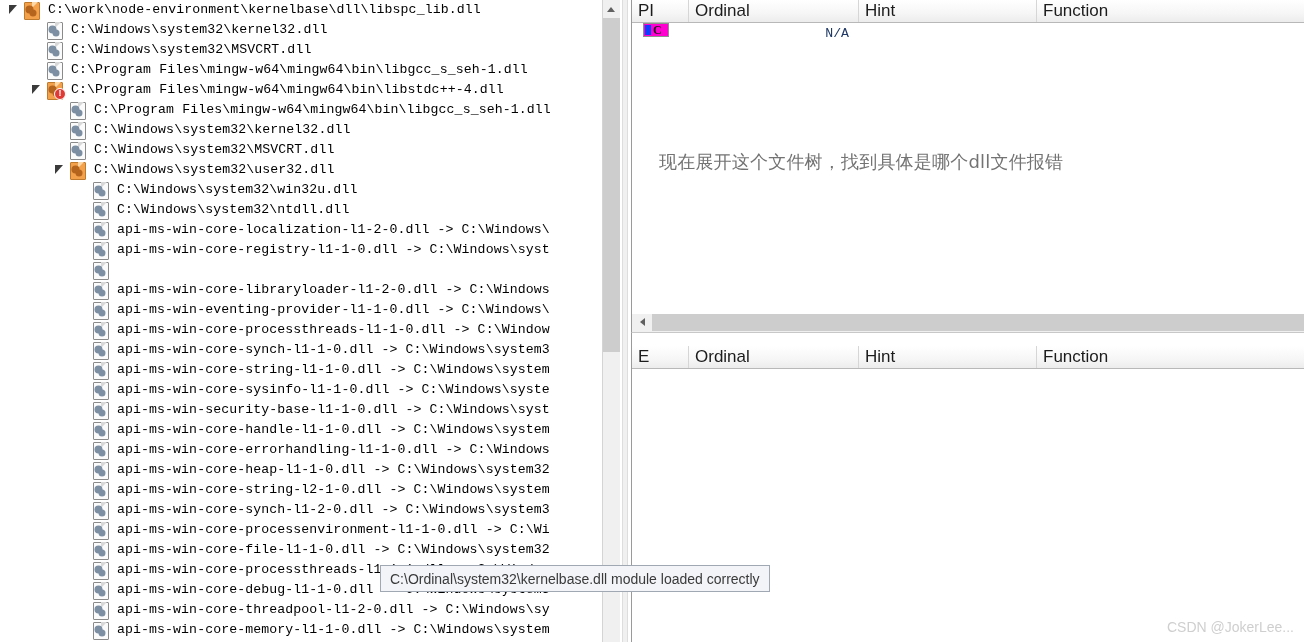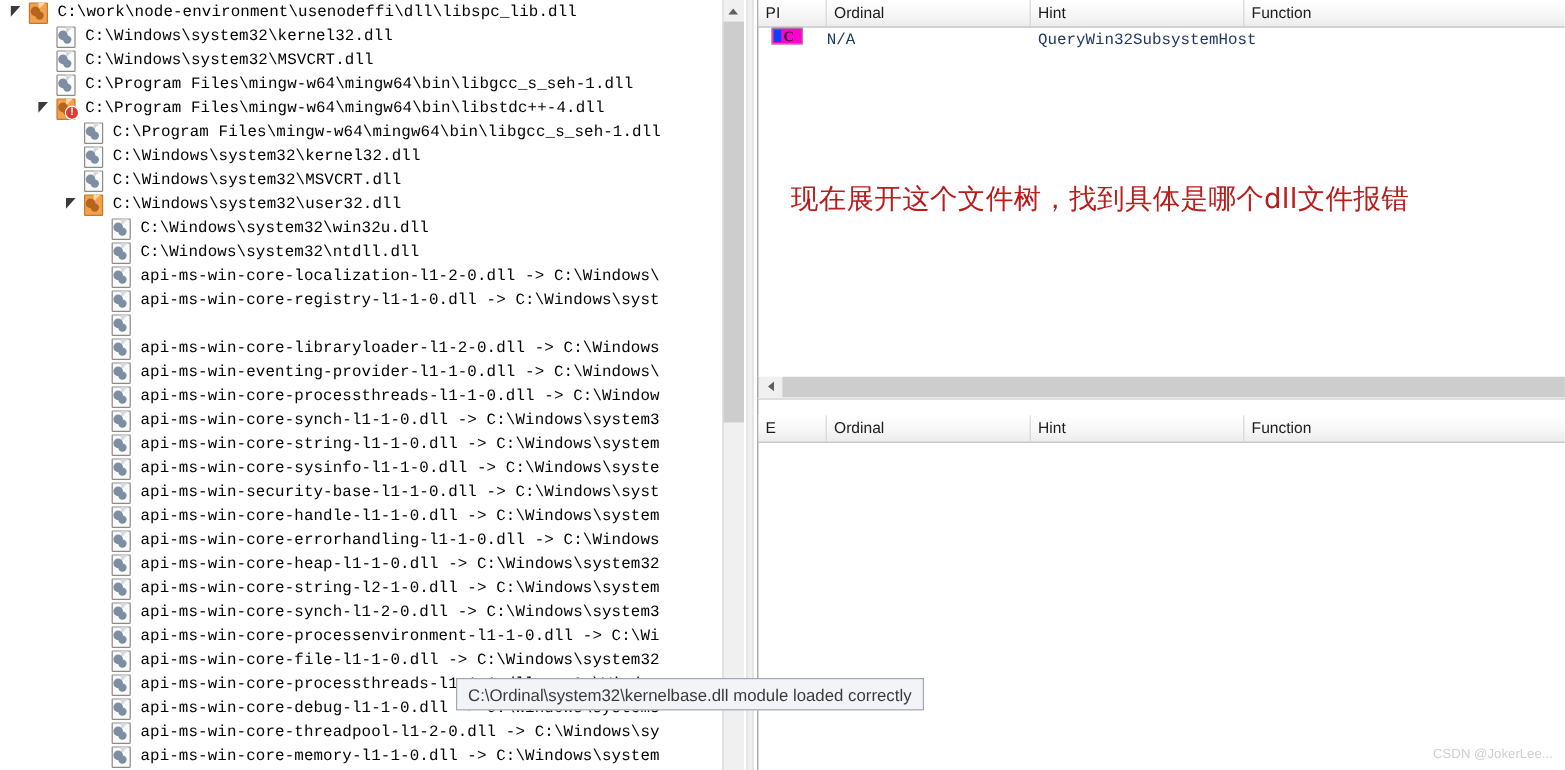--- a/index.html
+++ b/index.html
@@ -222,21 +222,21 @@
     overflow: hidden;
   }
   .grid-header {
     position: relative;
     height: 22px;
     background: linear-gradient(to bottom, #ffffff 0%, #f6f6f6 60%, #ececec 100%);
     border-bottom: 1px solid #b8b8b8;
     display: flex;
     align-items: center;
     font-family: "Liberation Sans", sans-serif;
-    font-size: 13px;
+    font-size: 17px;
     color: #1c1c1c;
   }
   .gh-cell {
     height: 22px;
     line-height: 22px;
     box-sizing: border-box;
     border-right: 1px solid #d6d6d6;
     padding-left: 6px;
     overflow: hidden;
     white-space: nowrap;
@@ -250,21 +250,21 @@
     font-size: 13.2px;
     color: #1f3864;
   }
   .gr-cell {
     height: 22px;
     line-height: 22px;
     box-sizing: border-box;
     overflow: hidden;
     white-space: nowrap;
   }
-  .gr-cell.num { text-align: left; padding-right: 10px; }
+  .gr-cell.num { text-align: right; padding-right: 10px; }
   .gr-cell.txt { text-align: left; padding-left: 6px; }
 
   .c-icon {
     position: relative;
     width: 26px; height: 14px;
     margin-left: 11px;
     background: #ff00d0;
     border: 1px solid #8f8f8f;
     box-sizing: border-box;
   }
@@ -321,22 +321,22 @@
     border-left: 1px solid #9a9a9a;
     border-top: 1px solid #c8c8c8;
     box-sizing: border-box;
   }
 
   
   #annotation {
     position: absolute;
     left: 659px; top: 150px;
     font-family: "DejaVu Sans", "Liberation Sans", sans-serif;
-    font-size: 23px;
-    color: #b91c1c;
+    font-size: 18px;
+    color: #737373;
     white-space: nowrap;
     letter-spacing: 0.2px;
   }
 
   
   #tooltip {
     position: absolute;
     left: 380px; top: 565px;
     height: 27px;
     line-height: 27px;
@@ -348,40 +348,40 @@
     color: #3a3a3a;
     white-space: nowrap;
     box-sizing: border-box;
   }
 
   
   #watermark {
     position: absolute;
     right: 10px; bottom: 7px;
     font-family: "Liberation Sans", sans-serif;
-    font-size: 11px;
+    font-size: 14px;
     color: #cfcfcf;
     white-space: nowrap;
   }
 </style>
 </head>
 <body>
 
 <div id="tree-panel">
   <div id="tree-rows">
       <div class="tree-row">
         <span class="tree-indent" style="width: 6px;"></span>
         <span class="expander expanded"></span>
         <span class="ticon orange">
           <span class="page"></span>
           <span class="fold"></span>
           <span class="gear1"></span>
           <span class="gear2"></span>
         </span>
-        <span class="tree-label">C:\work\node-environment\usenodeffi\dll\libspc_lib.dll</span>
+        <span class="tree-label">C:\work\node-environment\kernelbase\dll\libspc_lib.dll</span>
       </div>
       <div class="tree-row">
         <span class="tree-indent" style="width: 29px;"></span>
         <span class="expander collapsed"></span>
         <span class="ticon">
           <span class="page"></span>
           <span class="fold"></span>
           <span class="gear1"></span>
           <span class="gear2"></span>
         </span>
@@ -745,21 +745,20 @@
     <div class="gh-cell" style="width:266px;border-right:none;">Function</div>
   </div>
   <div class="grid-row">
     <div class="gr-cell" style="width:57px;">
       <div class="c-icon">
         <span class="bluebar"></span>
         <span class="cglyph">C</span>
       </div>
     </div>
     <div class="gr-cell num" style="width:170px;">N/A</div>
-    <div class="gr-cell txt" style="width:266px;">QueryWin32SubsystemHost</div>
   </div>
 </div>
 
 <div id="imports-hscroll">
   <div class="hs-btn">
     <span class="sb-arrow-left"></span>
   </div>
   <div class="hs-thumb"></div>
 </div>
 <div id="panel-gap"></div>

